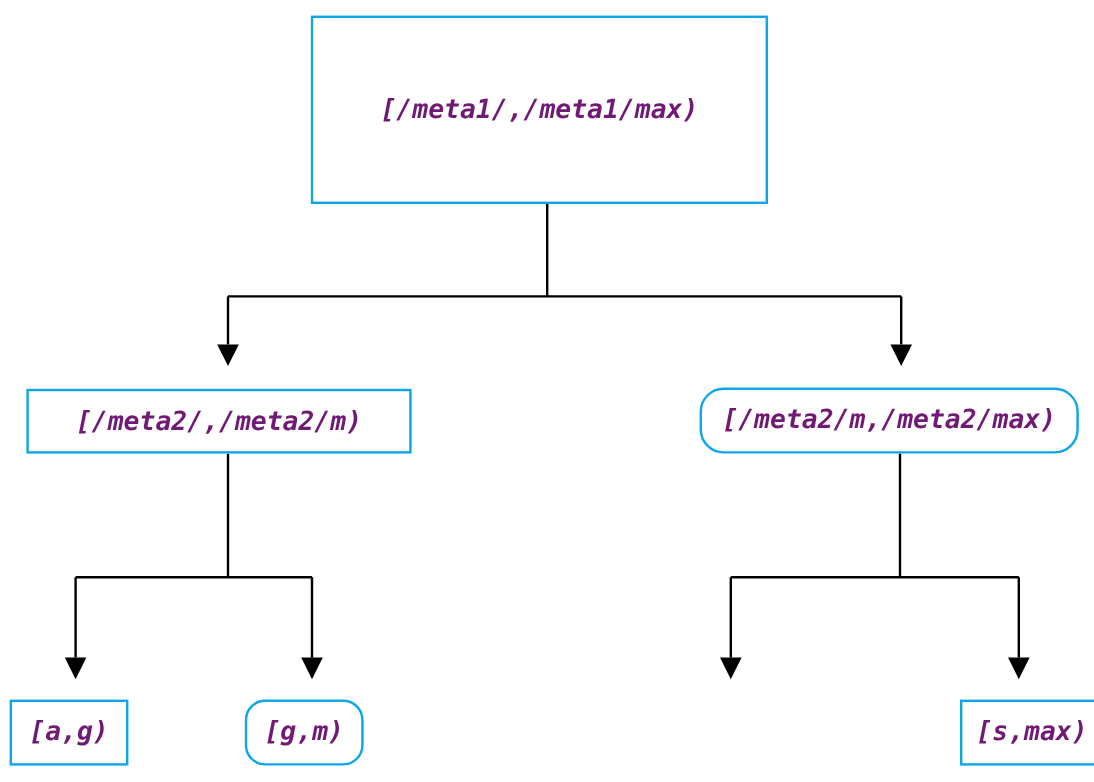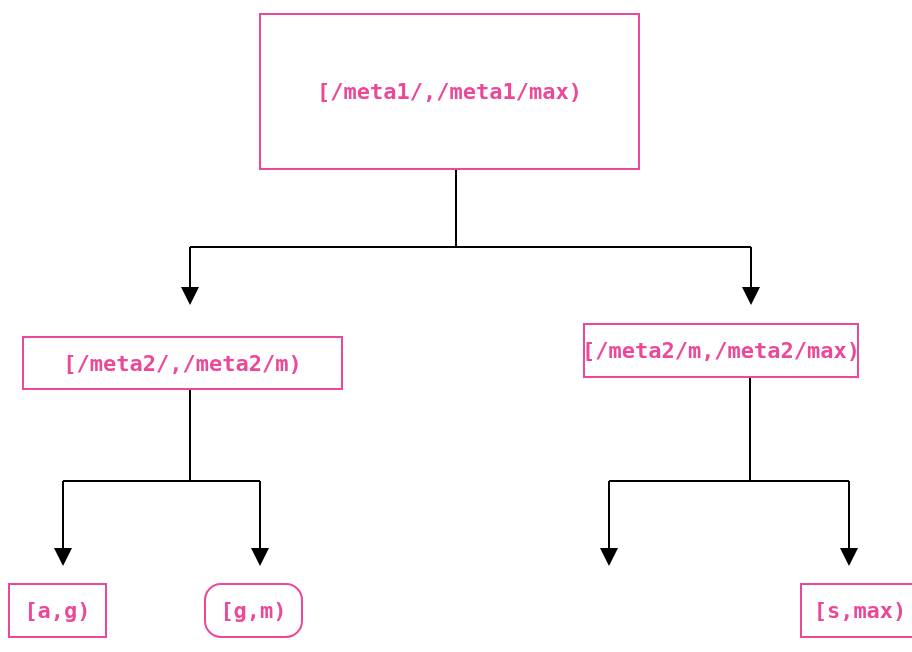--- a/index.html
+++ b/index.html
@@ -18,33 +18,34 @@
   .edges {
     position: absolute;
     left: 0;
     top: 0;
     width: 912px;
     height: 652px;
   }
   .node {
     position: absolute;
     box-sizing: border-box;
-    border: 2px solid #ec4899;
+    border: 2px solid #0ea5e9;
     background: #ffffff;
-    color: #ec4899;
+    color: #701a75;
     display: flex;
     align-items: center;
     justify-content: center;
     font-size: 22px;
     font-weight: bold;
     white-space: nowrap;
+    font-style: italic;
   }
   .node-root    { left: 259px; top: 13px;  width: 381px; height: 157px; }
-  .node-l2a     { left: 22px;  top: 324px; width: 321px; height: 54px; margin-top: 12px;  }
-  .node-l2b     { left: 583px; top: 323px; width: 276px; height: 55px;  }
+  .node-l2a     { left: 22px;  top: 324px; width: 321px; height: 54px;  }
+  .node-l2b     { left: 583px; top: 323px; width: 316px; height: 55px; border-radius: 20px;  }
   .node-leaf1   { left: 8px;   top: 583px; width: 99px;  height: 55px;  }
   .node-leaf2   { left: 204px; top: 583px; width: 99px;  height: 55px; border-radius: 17px;  }
   .node-leaf3   { left: 553px; top: 583px; width: 99px;  height: 55px;  }
   .node-leaf4   { left: 800px; top: 583px; width: 120px; height: 55px;  }
 </style>
 </head>
 <body>
 
 <div class="canvas">
 

